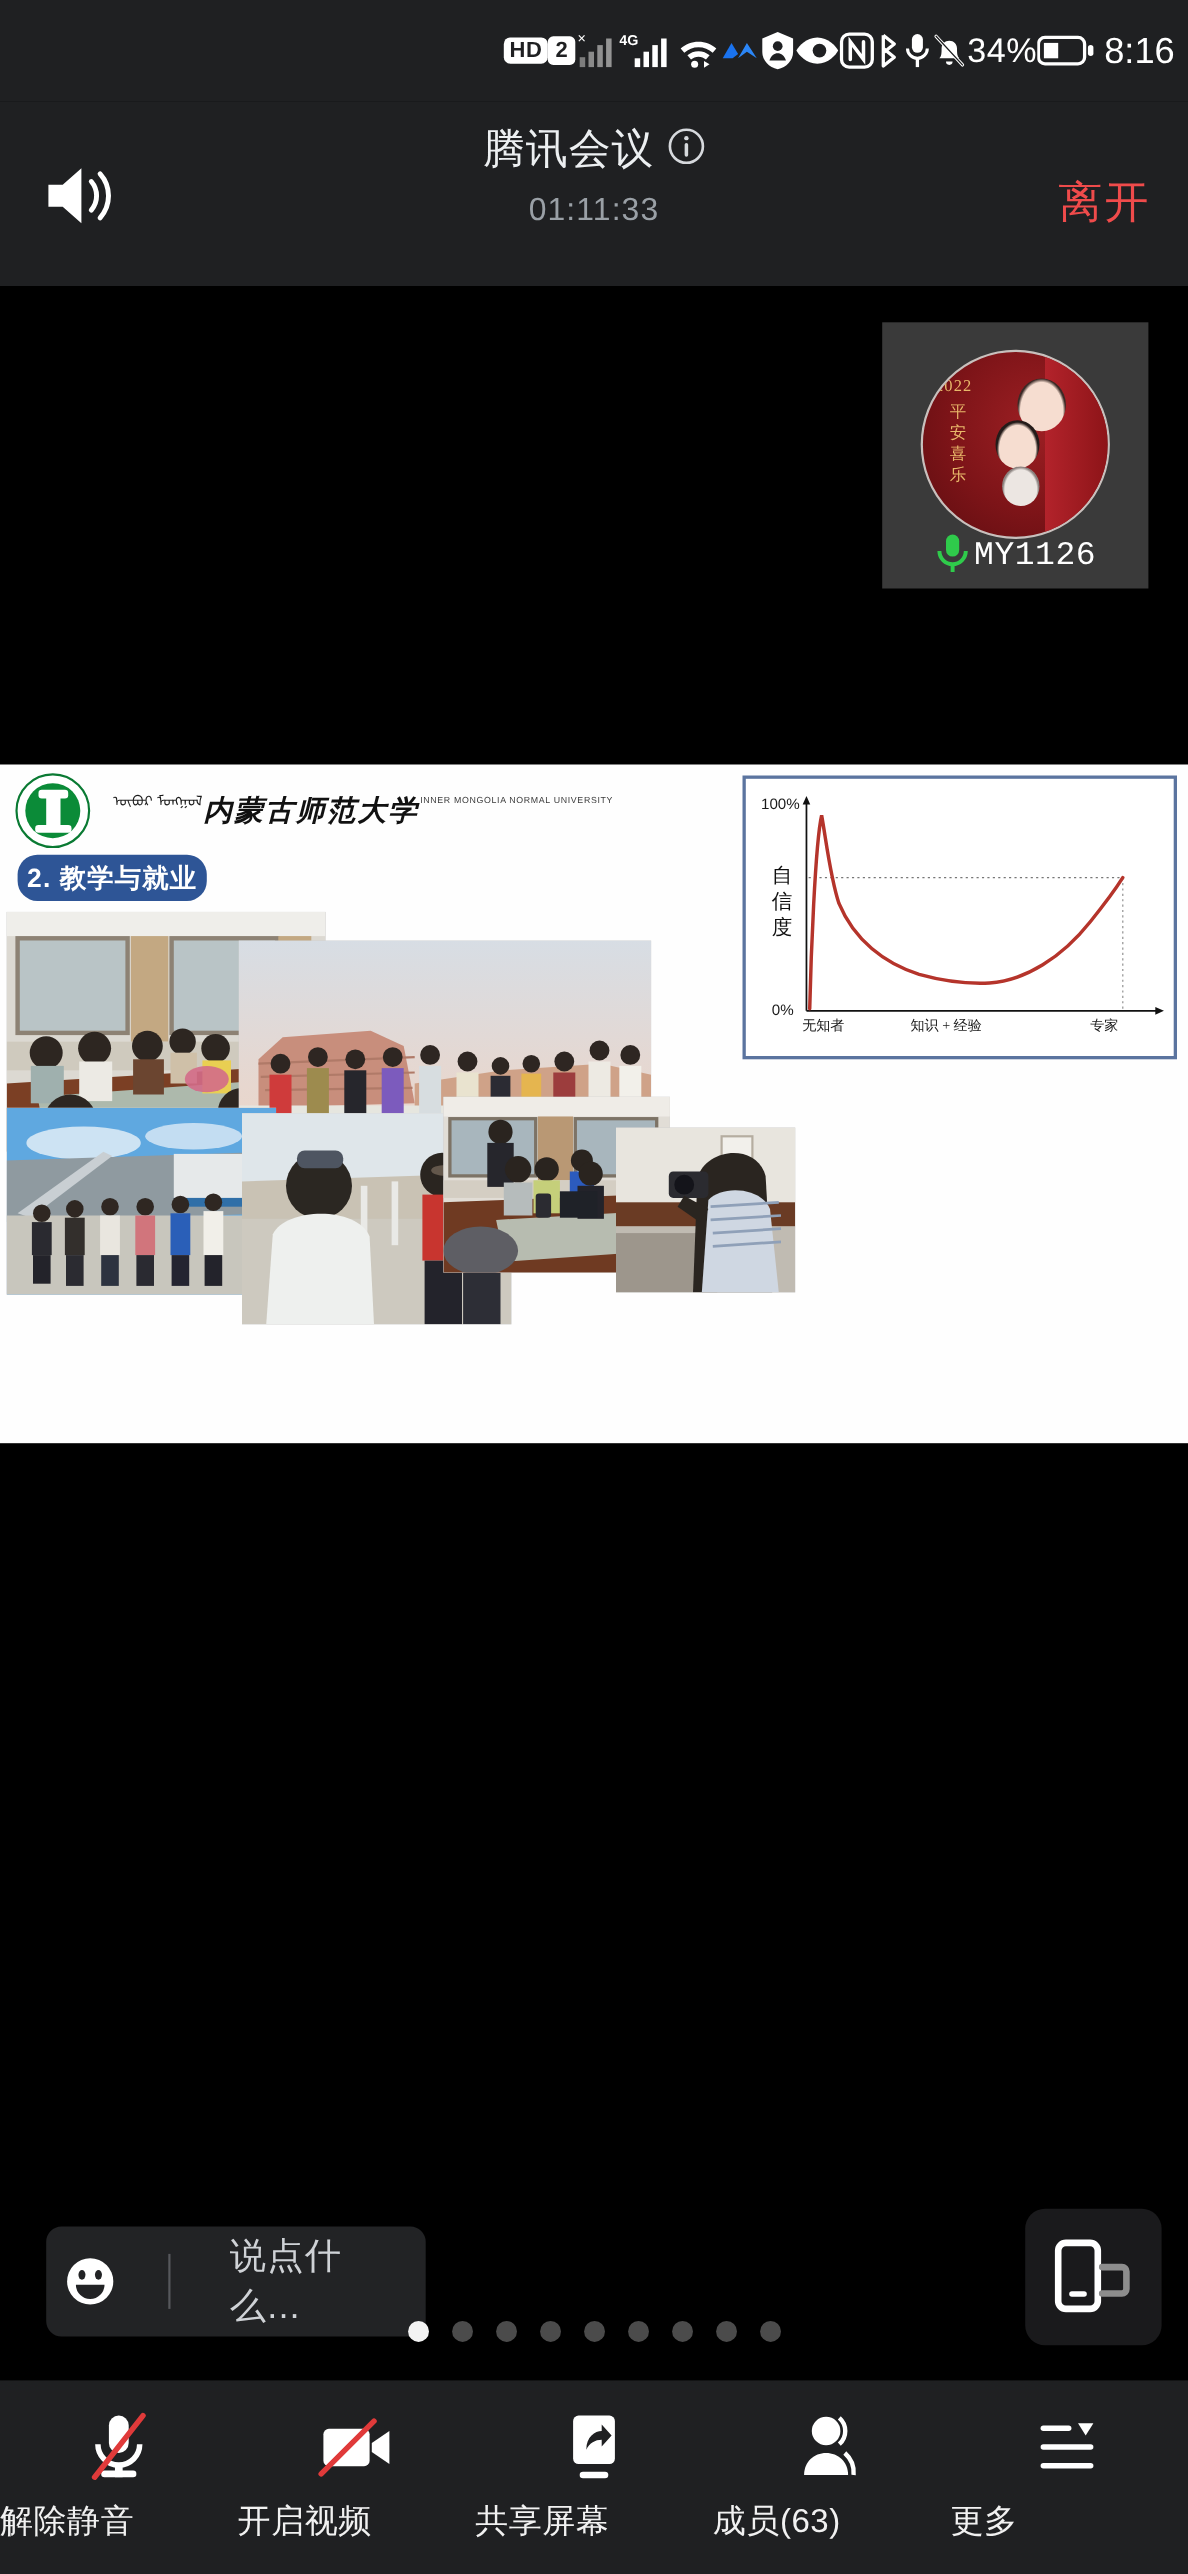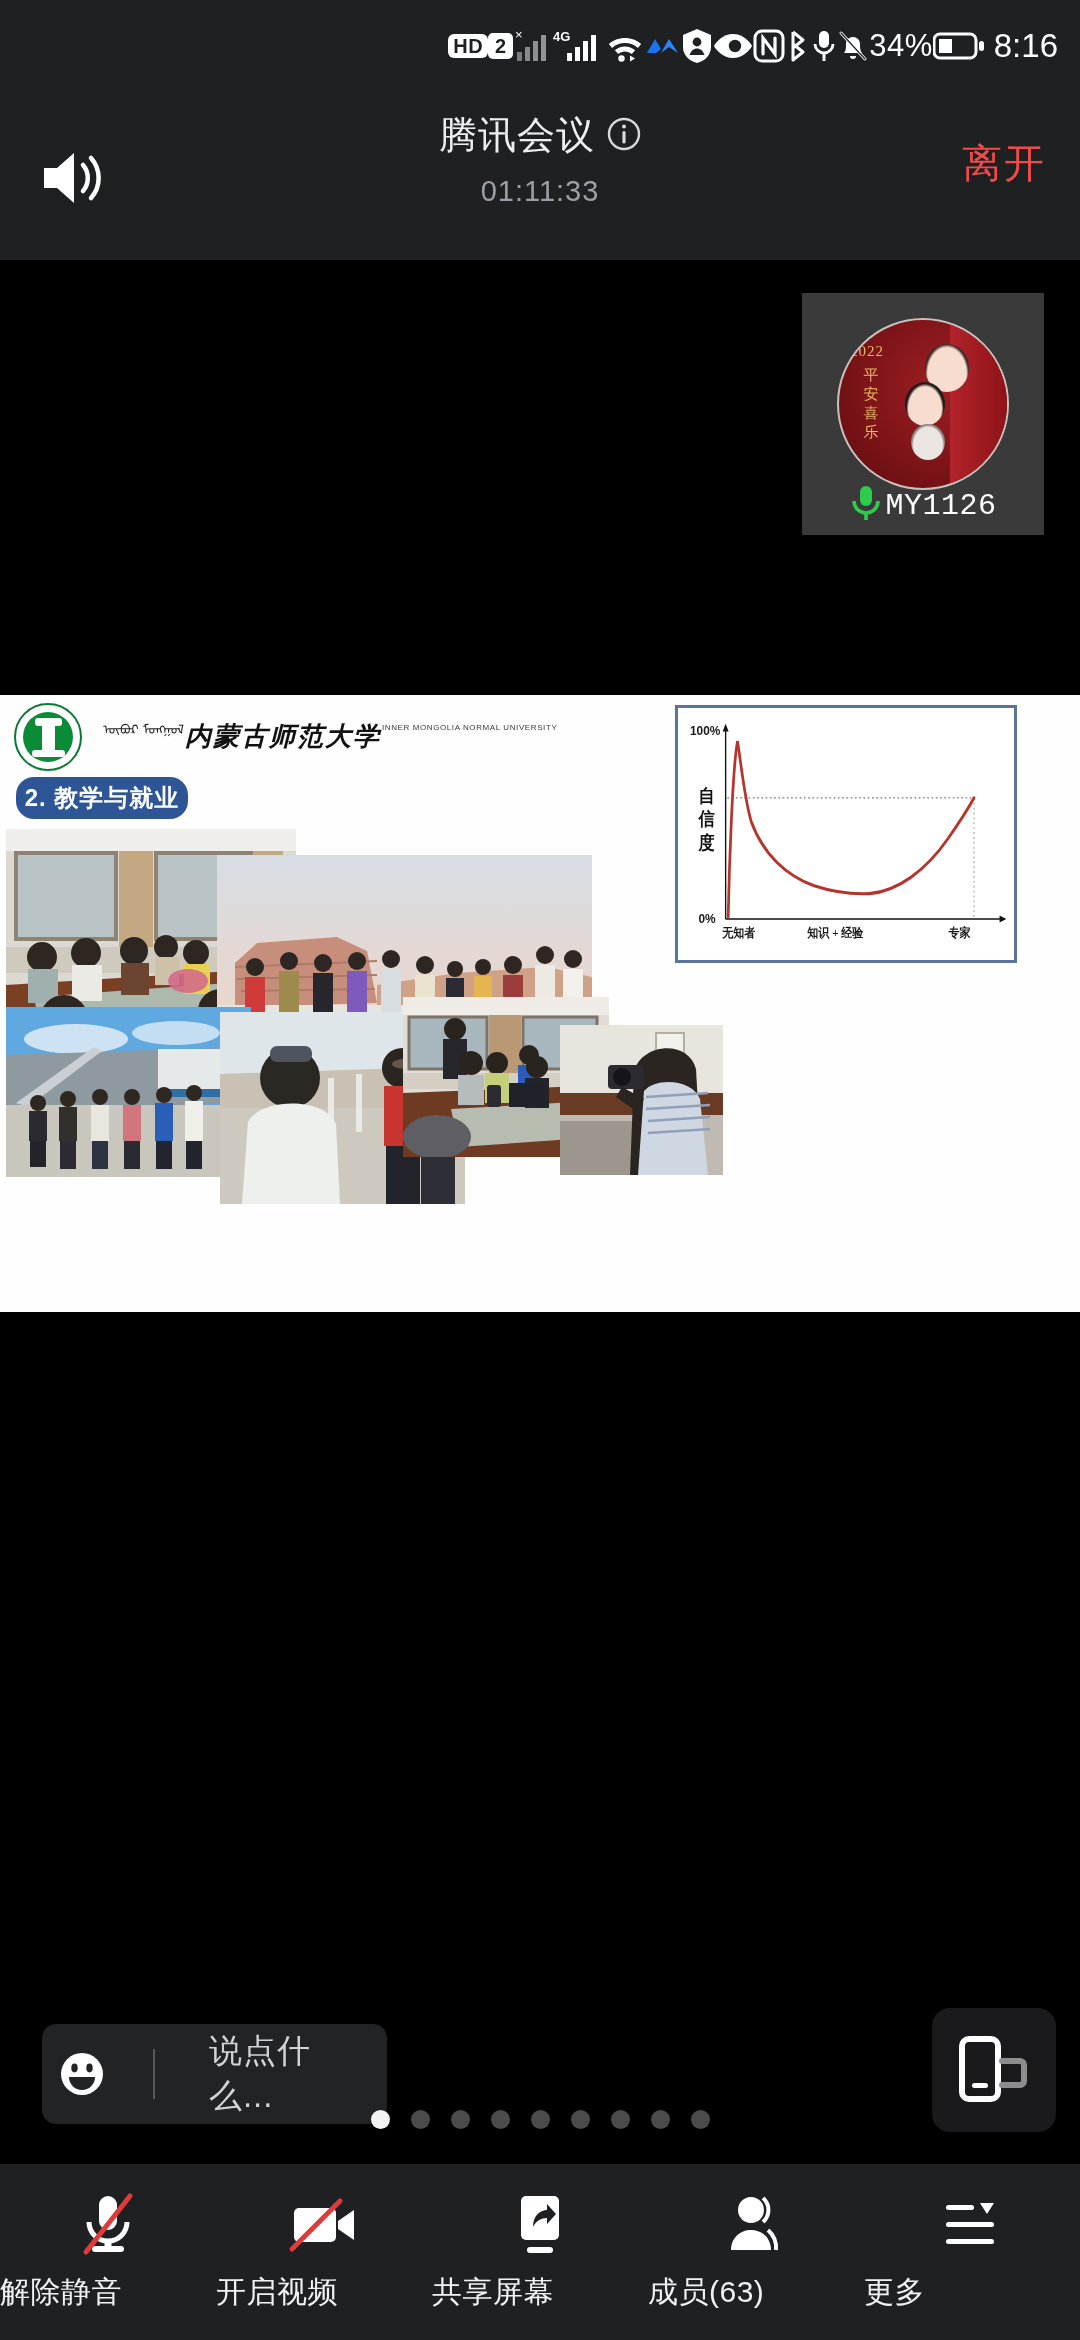--- a/index.html
+++ b/index.html
@@ -7,21 +7,21 @@
   body{
     width:1080px; height:2340px; position:relative; overflow:hidden;
     font-family:"Liberation Sans","DejaVu Sans",sans-serif;
     color:#fff; background:#000;
   }
 
   
   #status-bar{
     position:absolute; left:0; top:0; width:1080px; height:92px;
     background:#1f2022; display:flex; align-items:center; justify-content:flex-end;
-    padding-right:22px; 
+    padding-right:12px; 
   }
   .st-ico{ display:flex; align-items:center; justify-content:center; height:40px; }
   .hd-badge{
     font-size:20px; font-weight:700; color:#1f2022; background:#fff;
     border-radius:6px; padding:2px 5px; letter-spacing:.5px; line-height:1;
   }
   .sim-badge{
     font-size:20px; font-weight:700; color:#1f2022; background:#fff;
     border-radius:5px; padding:3px 7px; line-height:1;
   }
@@ -39,21 +39,21 @@
   }
   #header-center{
     position:absolute; left:0; top:18px; width:1080px; text-align:center;
   }
   #header-title-row{
     display:flex; align-items:center; justify-content:center; gap:12px;
   }
   #meeting-title{ font-size:38px; color:#eceff1; letter-spacing:1px; }
   #meeting-timer{ font-size:29px; color:#9aa0a6; margin-top:14px; letter-spacing:1px; }
   #leave-button{
-    position:absolute; right:34px; top:44px;
+    position:absolute; right:34px; top:64px;
     font-size:40px; color:#ef4b4b; letter-spacing:2px; font-weight:500;
   }
 
   
   #video-stage{
     position:absolute; left:0; top:260px; width:1080px; height:435px; background:#000;
   }
   #participant-tile{
     position:absolute; right:36px; top:33px; width:242px; height:242px;
     background:#3a3a3a; overflow:hidden;
@@ -129,22 +129,22 @@
   #logo-english{ font-size:8px; color:#3a3a3a; letter-spacing:.6px; white-space:nowrap; }
 
   #slide-banner{
     position:absolute; left:16px; top:82px; width:172px; height:42px;
     background:#2e5596; display:flex; align-items:center; justify-content:center;border-radius:18px;
   }
   #slide-banner-text{ font-size:24px; color:#fff; font-weight:700; letter-spacing:1px; }
 
   
   #confidence-chart{
-    position:absolute; left:675px; top:10px; width:342px; height:258px;
-    background:#fff; border:3px solid #5b749f;font-weight:bold;
+    position:absolute; left:675px; top:10px; width:395px; height:258px;
+    background:#fff; border:3px solid #5b749f;
   }
   #chart-svg{ width:100%; height:100%; }
   .cx-label{ font-size:13px; fill:#1a1a1a; font-family:"Liberation Serif",serif; }
   .cy-tick{ font-size:14px; fill:#1a1a1a; font-family:"Liberation Sans",sans-serif; }
   .cy-title{ font-size:19px; fill:#111; font-family:"Liberation Serif",serif; }
 
   
   .photo{ position:absolute; overflow:hidden; background:#cfcfcf; }
   #photo-meeting-room{ left:6px; top:134px; width:290px; height:218px; }
   #photo-group-cliff{ left:217px; top:160px; width:375px; height:218px; }

